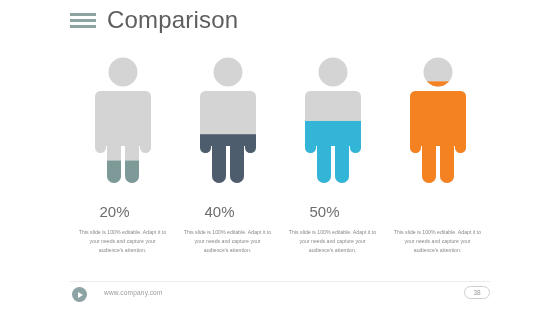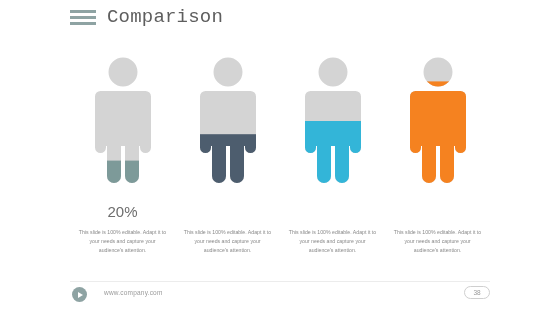--- a/index.html
+++ b/index.html
@@ -10,33 +10,33 @@
     overflow:hidden;
     position:relative;
   }
   .slide{position:absolute;inset:0;background:#fff;}
 
   
   .header{position:absolute;left:70px;top:6px;display:flex;align-items:center;gap:11px;}
   .hamburger{display:flex;flex-direction:column;justify-content:center;gap:3px;width:26px;}
   .hamburger i{display:block;height:3px;width:26px;background:#8ea3a3;border-radius:0;}
   .title{
-    font-family:Liberation Mono, monospace;
-    font-size:19px;color:#5e5e5e;letter-spacing:.2px;white-space:nowrap;
+    font-family:Liberation Sans, sans-serif;
+    font-size:24px;color:#5e5e5e;letter-spacing:.2px;white-space:nowrap;
   }
 
   
   .figures{position:absolute;left:70px;top:55px;width:420px;height:140px;display:flex;}
   .col{width:105px;display:flex;flex-direction:column;align-items:center;}
 
   .person{position:relative;width:72px;height:132px;}
   .person svg{display:block;width:72px;height:132px;}
 
   
-  .pcts{position:absolute;left:70px;top:200px;width:420px;height:24px;display:flex;}
+  .pcts{position:absolute;left:62px;top:200px;width:420px;height:24px;display:flex;}
   .pct{width:105px;text-align:center;font-size:15px;color:#6d6d6d;line-height:24px;}
 
   
   .bodies{position:absolute;left:70px;top:228px;width:420px;display:flex;}
   .body-col{width:105px;padding:0 7px;box-sizing:border-box;}
   .body-col p{
     margin:0;text-align:center;font-size:5.2px;line-height:9.2px;color:#8a8a8a;
   }
 
   
@@ -156,20 +156,22 @@
             <rect x="0" y="26.4" width="72" height="105.6" fill="#f58220"></rect>
           </g>
         </svg>
       </div>
     </div>
 
   </div>
 
   <div class="pcts">
     <div class="pct">20%</div>
+    <div class="pct">40%</div>
+    <div class="pct">50%</div>
   </div>
 
   <div class="bodies">
     <div class="body-col">
       <p>This slide is 100% editable. Adapt it to your needs and capture your audience's attention.</p>
     </div>
     <div class="body-col">
       <p>This slide is 100% editable. Adapt it to your needs and capture your audience's attention.</p>
     </div>
     <div class="body-col">

